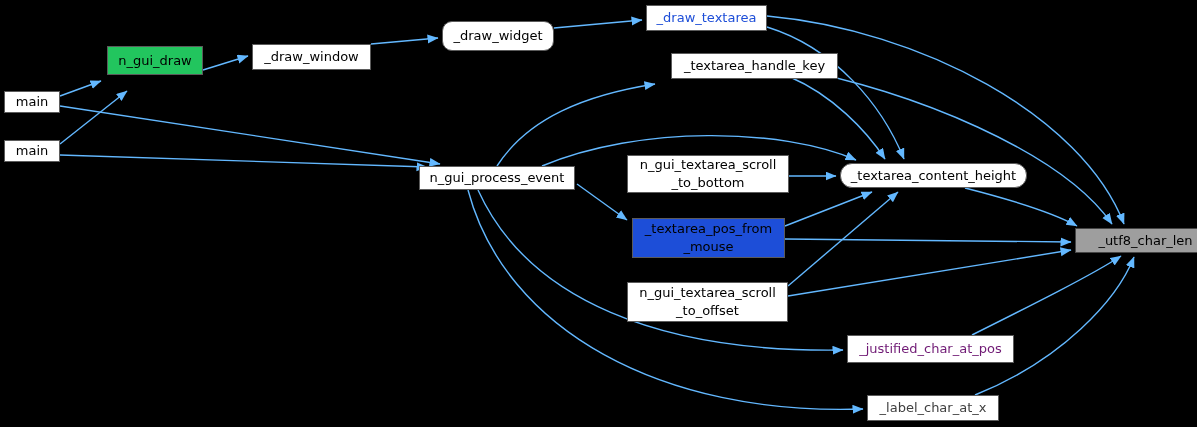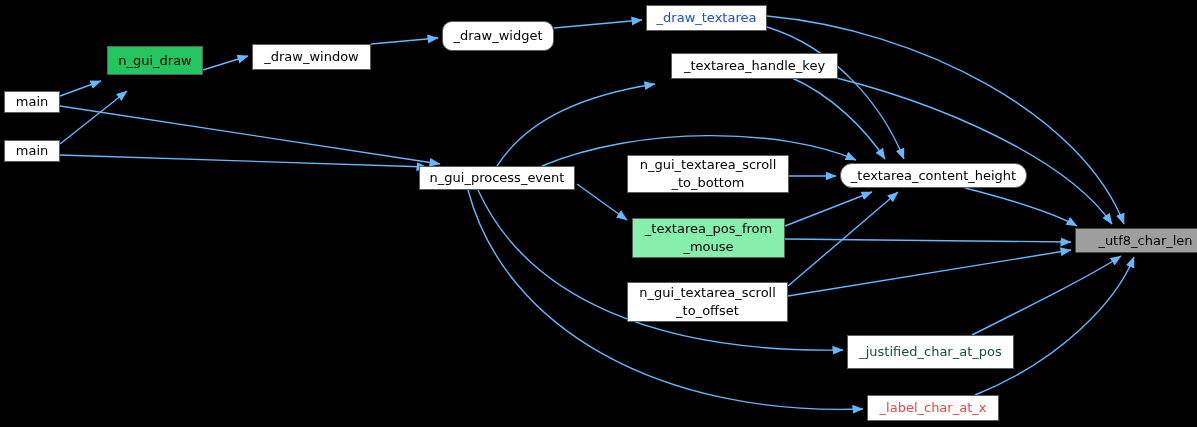--- a/index.html
+++ b/index.html
@@ -78,21 +78,21 @@
       <div class="node" style="left: 4px; top: 140px; width: 56px; height: 22px; background: rgb(255, 255, 255); border-color: rgb(91, 91, 91); color: rgb(0, 0, 0);">main</div>
       <div class="node" style="left: 107px; top: 46px; width: 96px; height: 29px; background: #22c55e; border-color: rgb(91, 91, 91); color: rgb(0, 0, 0);">n_gui_draw</div>
       <div class="node" style="left: 252px; top: 44px; width: 119px; height: 26px; background: rgb(255, 255, 255); border-color: rgb(91, 91, 91); color: rgb(0, 0, 0);">_draw_window</div>
       <div class="node" style="left: 442px; top: 21px; width: 112px; height: 30px; background: rgb(255, 255, 255); border-color: rgb(91, 91, 91); color: rgb(0, 0, 0); border-radius: 10px;">_draw_widget</div>
       <div class="node" style="left: 646px; top: 5px; width: 121px; height: 26px; background: rgb(255, 255, 255); border-color: rgb(91, 91, 91); color: #1d4ed8;">_draw_textarea</div>
       <div class="node" style="left: 623px; top: 53px; width: 167px; height: 26px; background: rgb(255, 255, 255); border-color: rgb(91, 91, 91); color: rgb(0, 0, 0); margin-left: 48px;">_textarea_handle_key</div>
       <div class="node" style="left: 419px; top: 166px; width: 156px; height: 24px; background: rgb(255, 255, 255); border-color: rgb(91, 91, 91); color: rgb(0, 0, 0);">n_gui_process_event</div>
       <div class="node" style="left: 627px; top: 155px; width: 162px; height: 38px; background: rgb(255, 255, 255); border-color: rgb(91, 91, 91); color: rgb(0, 0, 0);">n_gui_textarea_scroll
 _to_bottom</div>
       <div class="node" style="left: 840px; top: 163px; width: 187px; height: 25px; background: rgb(255, 255, 255); border-color: rgb(91, 91, 91); color: rgb(0, 0, 0); border-radius: 12px;">_textarea_content_height</div>
-      <div class="node" style="left: 632px; top: 218px; width: 153px; height: 40px; background: #86efac; border-color: rgb(91, 91, 91); color: rgb(0, 0, 0);">_textarea_pos_from
+      <div class="node" style="left: 632px; top: 218px; width: 153px; height: 40px; background: #1d4ed8; border-color: rgb(91, 91, 91); color: rgb(0, 0, 0);">_textarea_pos_from
 _mouse</div>
       <div class="node" style="left: 627px; top: 282px; width: 161px; height: 40px; background: rgb(255, 255, 255); border-color: rgb(91, 91, 91); color: rgb(0, 0, 0);">n_gui_textarea_scroll
 _to_offset</div>
-      <div class="node" style="left: 847px; top: 335px; width: 167px; height: 34px; background: rgb(255, 255, 255); border-color: rgb(91, 91, 91); color: #14532d;">_justified_char_at_pos</div>
-      <div class="node" style="left: 867px; top: 395px; width: 132px; height: 26px; background: rgb(255, 255, 255); border-color: rgb(91, 91, 91); color: #ef4444;">_label_char_at_x</div>
+      <div class="node" style="left: 847px; top: 335px; width: 167px; height: 28px; background: rgb(255, 255, 255); border-color: rgb(91, 91, 91); color: #701a75;">_justified_char_at_pos</div>
+      <div class="node" style="left: 867px; top: 395px; width: 132px; height: 26px; background: rgb(255, 255, 255); border-color: rgb(91, 91, 91); color: #404040;">_label_char_at_x</div>
       <div class="node highlight" style="left: 1075px; top: 228px; width: 141px; height: 25px; background: rgb(158, 158, 158); border-color: rgb(69, 69, 69); color: rgb(0, 0, 0);">_utf8_char_len</div>
     </div>
 </div>
 
 </body></html>

